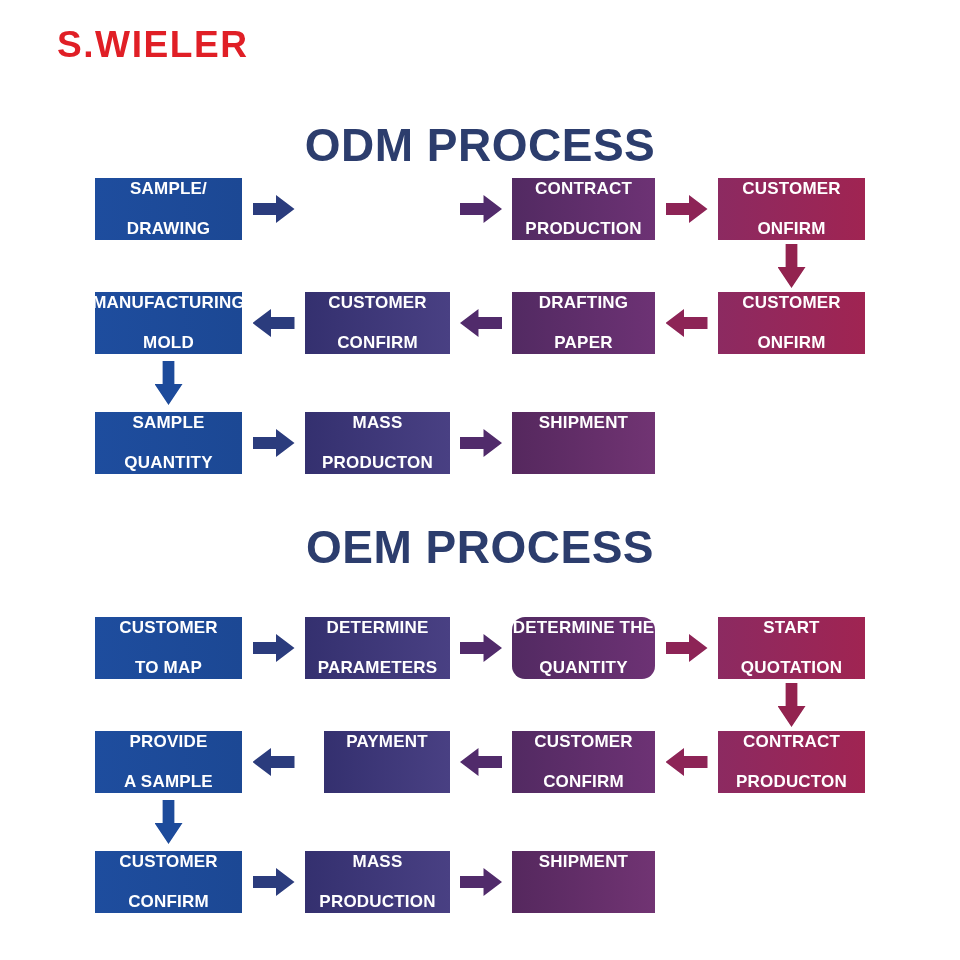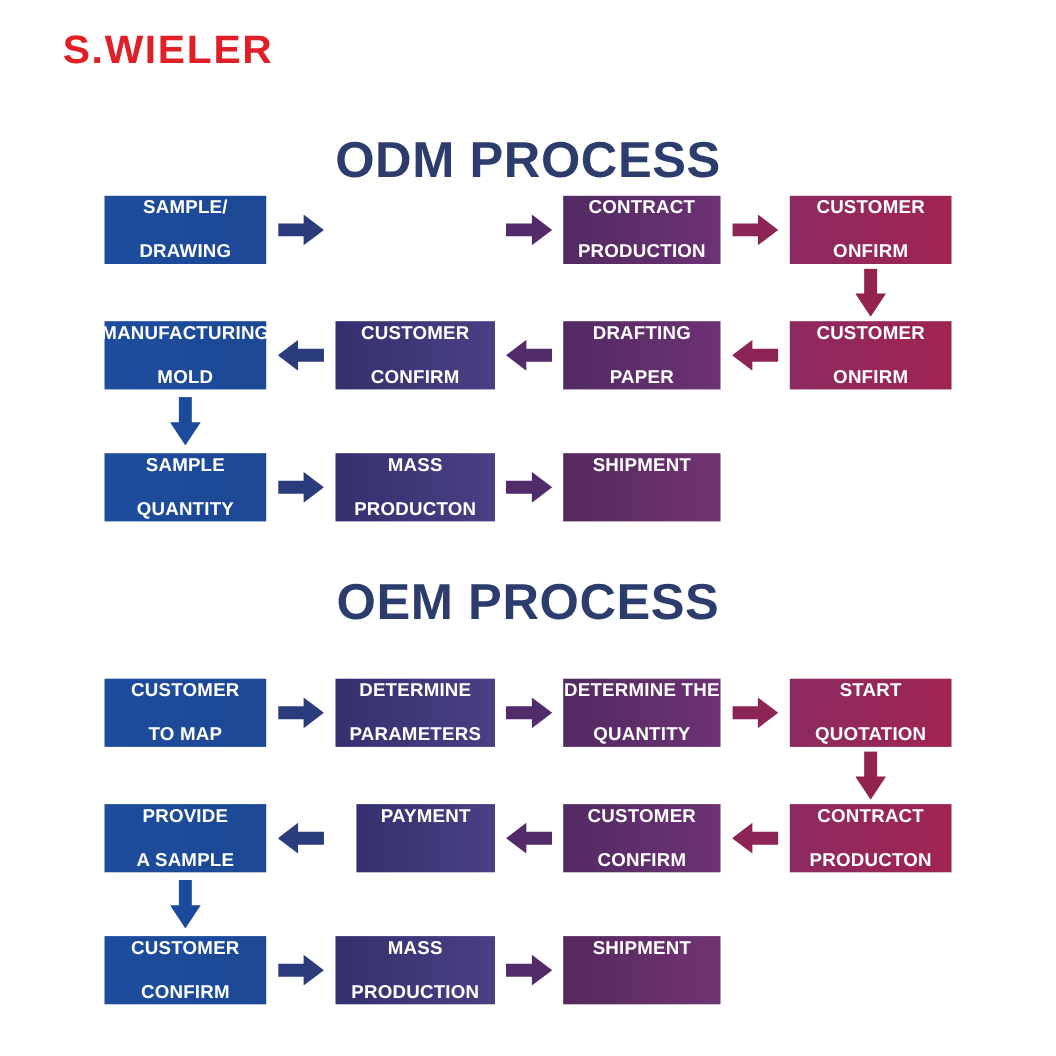--- a/index.html
+++ b/index.html
@@ -98,21 +98,21 @@
     <div class="box" style="background: linear-gradient(90deg, rgb(30, 77, 158), rgb(28, 72, 148)); color: rgb(255, 255, 255); grid-area: 1 / 1;">
       <div class="box-line">CUSTOMER</div>
       <div class="box-line">TO MAP</div>
     </div>
     <div class="arrow right" style="background: rgb(43, 60, 125); grid-area: 1 / 2;"></div>
     <div class="box" style="background: linear-gradient(90deg, rgb(52, 48, 111), rgb(73, 64, 131)); color: rgb(255, 255, 255); grid-area: 1 / 3;">
       <div class="box-line">DETERMINE</div>
       <div class="box-line">PARAMETERS</div>
     </div>
     <div class="arrow right" style="background: rgb(81, 43, 107); grid-area: 1 / 4;"></div>
-    <div class="box" style="background: linear-gradient(90deg, rgb(82, 42, 98), rgb(109, 50, 116)); color: rgb(255, 255, 255); grid-area: 1 / 5;">
+    <div class="box" style="background: linear-gradient(90deg, rgb(82, 42, 98), rgb(109, 50, 116)); color: rgb(255, 255, 255); grid-area: 1 / 5; border-radius: 13px;">
       <div class="box-line">DETERMINE THE</div>
       <div class="box-line">QUANTITY</div>
     </div>
     <div class="arrow right" style="background: rgb(141, 36, 86); grid-area: 1 / 6;"></div>
     <div class="box" style="background: linear-gradient(90deg, rgb(30, 77, 158), rgb(28, 72, 148)); color: rgb(255, 255, 255); grid-area: 3 / 1;">
       <div class="box-line">PROVIDE</div>
       <div class="box-line">A SAMPLE</div>
     </div>
     <div class="box" style="background: linear-gradient(90deg, rgb(140, 42, 97), rgb(160, 36, 82)); color: rgb(255, 255, 255); grid-area: 1 / 7;">
       <div class="box-line">START</div>

